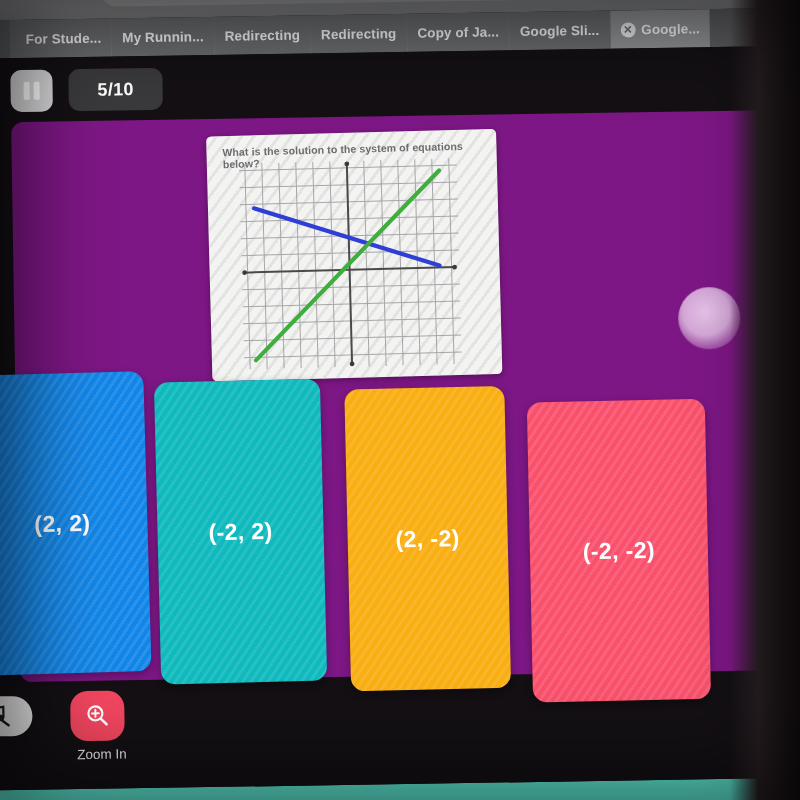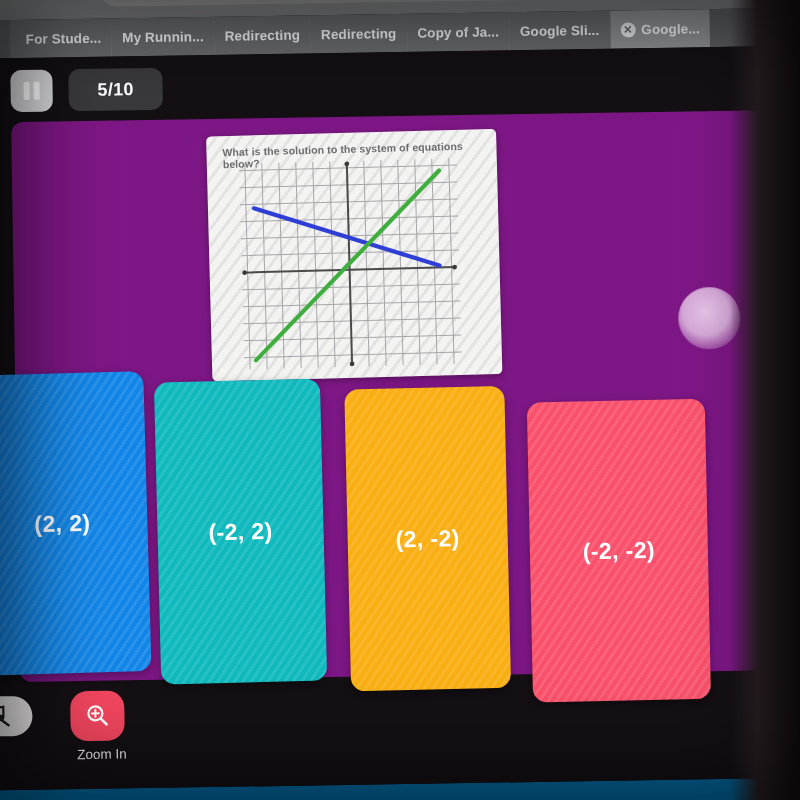--- a/index.html
+++ b/index.html
@@ -6,21 +6,21 @@
     margin: 0; padding: 0;
     width: 800px; height: 800px;
     overflow: hidden;
     background: #0a0708;
     font-family: "Liberation Sans", sans-serif;
   }
   #stage {
     position: relative;
     width: 800px; height: 800px;
     overflow: hidden;
-    background: #0369a1;
+    background: #5eead4;
   }
 
   
   #device {
     position: absolute;
     left: -14px; top: -16px;
     width: 832px; height: 800px;
     transform: rotate(-0.9deg);
     transform-origin: 50% 40%;
     background: #120d11;

